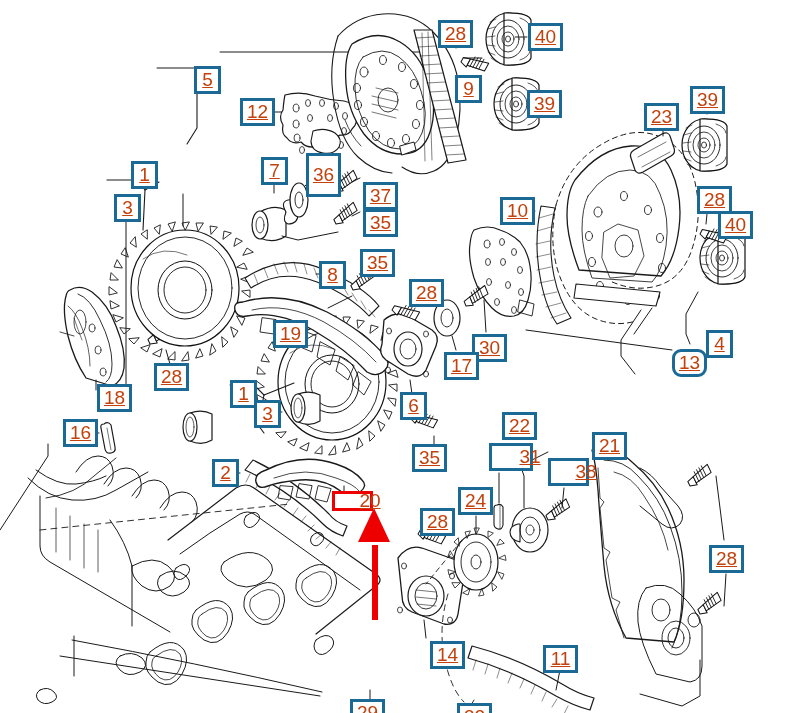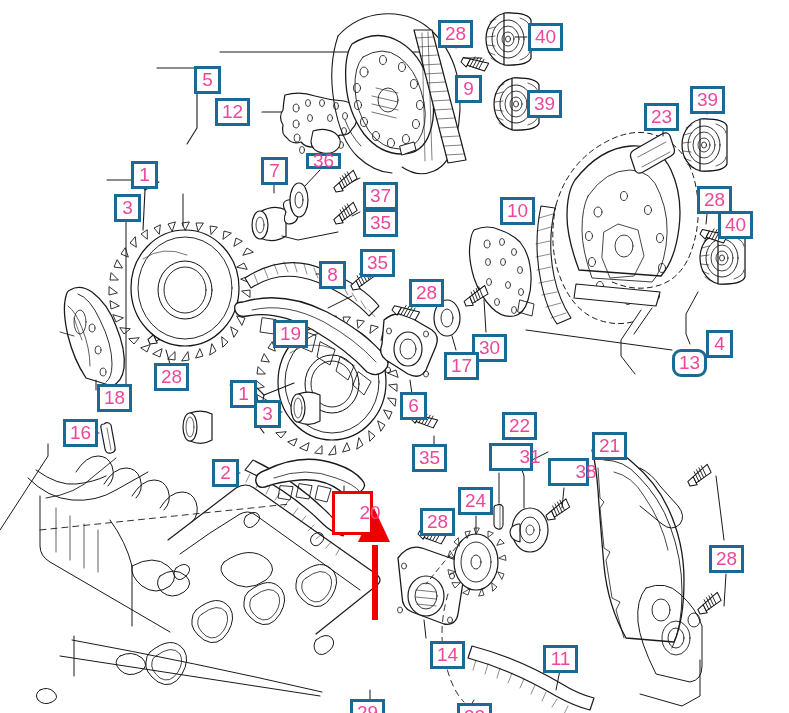--- a/index.html
+++ b/index.html
@@ -2,21 +2,21 @@
 <html><head>
 <meta charset="utf-8">
 <title>Timing Chain Exploded Parts Diagram</title>
 <style>
   html,body{margin:0;padding:0;background:#ffffff;}
   body{font-family:"Liberation Sans", sans-serif;}
   #stage{position:relative;width:789px;height:713px;background:#fff;overflow:hidden;}
   #art{position:absolute;left:0;top:0;width:789px;height:713px;}
   .callout{position:absolute;box-sizing:border-box;display:flex;align-items:center;justify-content:center;
            background:#ffffff;font-family:"Liberation Sans",sans-serif;font-size:19px;line-height:1;
-           color:#ec4899;letter-spacing:0px;}
+           color:#c2410c;letter-spacing:0px;text-decoration:underline;}
   .callout.blue{border:3px solid #1b6a96;}
   .callout.red{border:3px solid #ee0000;}
   .callout span{display:block;transform:translateY(-1px);}
 </style>
 </head>
 <body>
 
 <div id="stage">
 
   <svg id="art" viewBox="0 0 789 713" xmlns="http://www.w3.org/2000/svg">
@@ -509,21 +509,21 @@
     <g>
       <path d="M375,620 L375,545" stroke="#ee0000" stroke-width="6" fill="none"></path>
       <path d="M374,508 l16,34 l-32,0 z" fill="#ee0000"></path>
     </g>
   </svg>
 
   <div id="callout-layer">
       <div class="callout blue" style="left: 194px; top: 66px; width: 27px; height: 28px;">
         <span>5</span>
       </div>
-      <div class="callout blue" style="left: 215px; top: 98px; width: 35px; height: 28px;">
+      <div class="callout blue" style="left: 240px; top: 98px; width: 35px; height: 28px;">
         <span>12</span>
       </div>
       <div class="callout blue" style="left: 438px; top: 20px; width: 35px; height: 28px;">
         <span>28</span>
       </div>
       <div class="callout blue" style="left: 528px; top: 23px; width: 35px; height: 28px;">
         <span>40</span>
       </div>
       <div class="callout blue" style="left: 455px; top: 75px; width: 27px; height: 28px;">
         <span>9</span>
@@ -539,21 +539,21 @@
       </div>
       <div class="callout blue" style="left: 131px; top: 161px; width: 27px; height: 28px;">
         <span>1</span>
       </div>
       <div class="callout blue" style="left: 114px; top: 194px; width: 27px; height: 28px;">
         <span>3</span>
       </div>
       <div class="callout blue" style="left: 261px; top: 157px; width: 27px; height: 28px;">
         <span>7</span>
       </div>
-      <div class="callout blue" style="left: 306px; top: 153px; width: 35px; height: 16px;">
+      <div class="callout blue" style="left: 306px; top: 153px; width: 35px; height: 44px;">
         <span>36</span>
       </div>
       <div class="callout blue" style="left: 363px; top: 182px; width: 35px; height: 28px;">
         <span>37</span>
       </div>
       <div class="callout blue" style="left: 363px; top: 209px; width: 35px; height: 28px;">
         <span>35</span>
       </div>
       <div class="callout blue" style="left: 500px; top: 197px; width: 35px; height: 28px;">
         <span>10</span>
@@ -638,18 +638,18 @@
       </div>
       <div class="callout blue" style="left: 543px; top: 645px; width: 35px; height: 28px;">
         <span>11</span>
       </div>
       <div class="callout blue" style="left: 350px; top: 699px; width: 35px; height: 28px;">
         <span>29</span>
       </div>
       <div class="callout blue" style="left: 457px; top: 703px; width: 35px; height: 28px;">
         <span>32</span>
       </div>
-      <div class="callout red" style="left: 332px; top: 491px; width: 35px; height: 44px; padding-left: 35px;">
+      <div class="callout red" style="left: 332px; top: 491px; width: 35px; height: 20px; padding-left: 35px;">
         <span>20</span>
       </div>
     </div>
 
 </div>
 
 </body></html>

